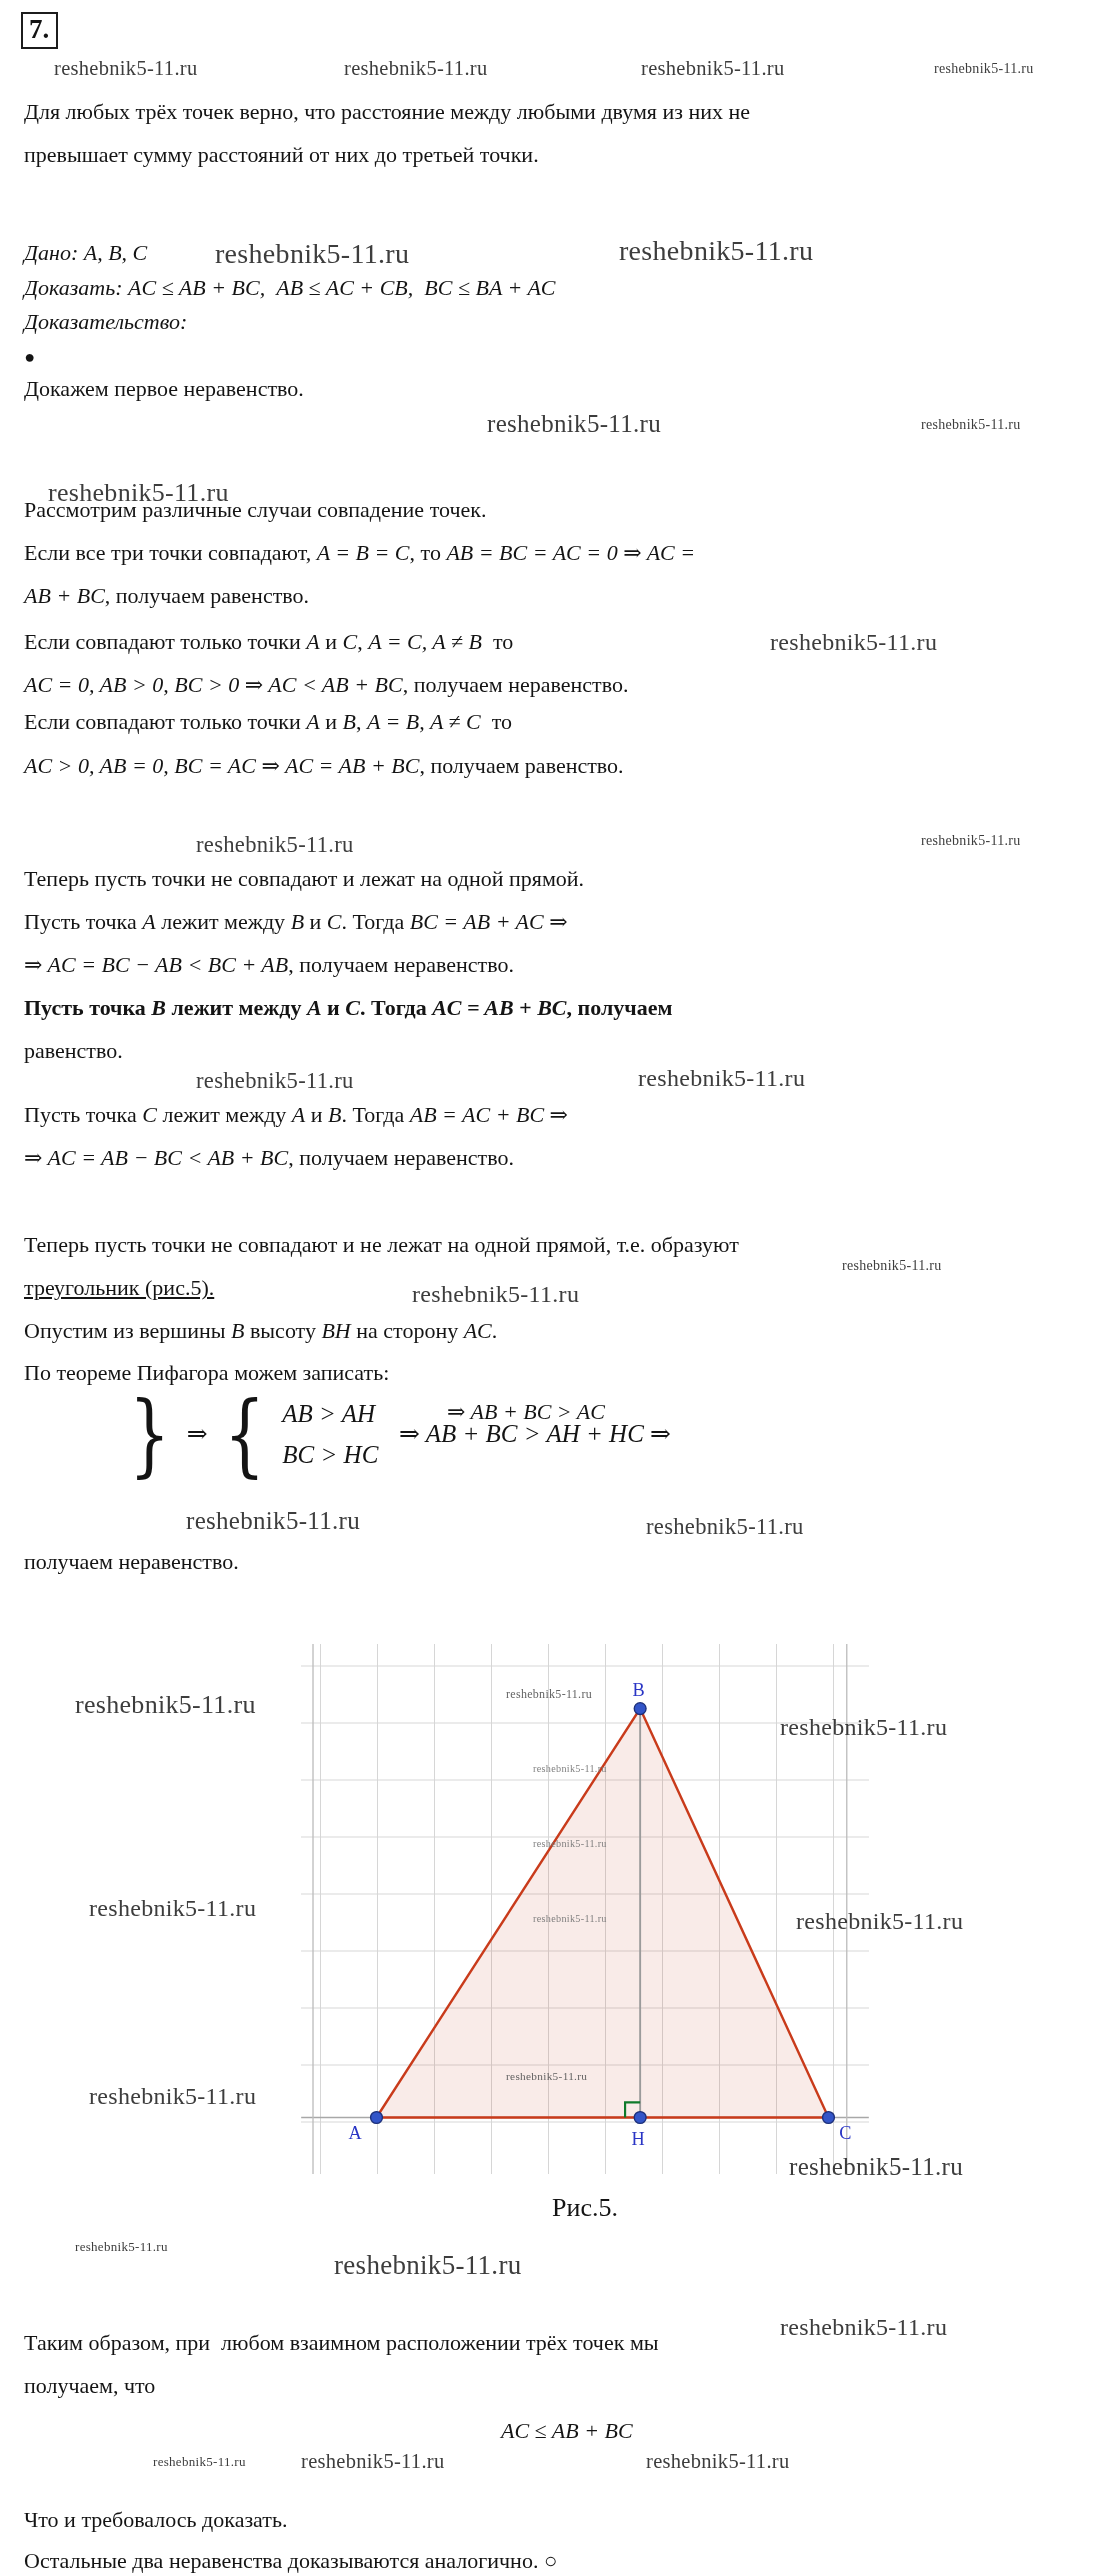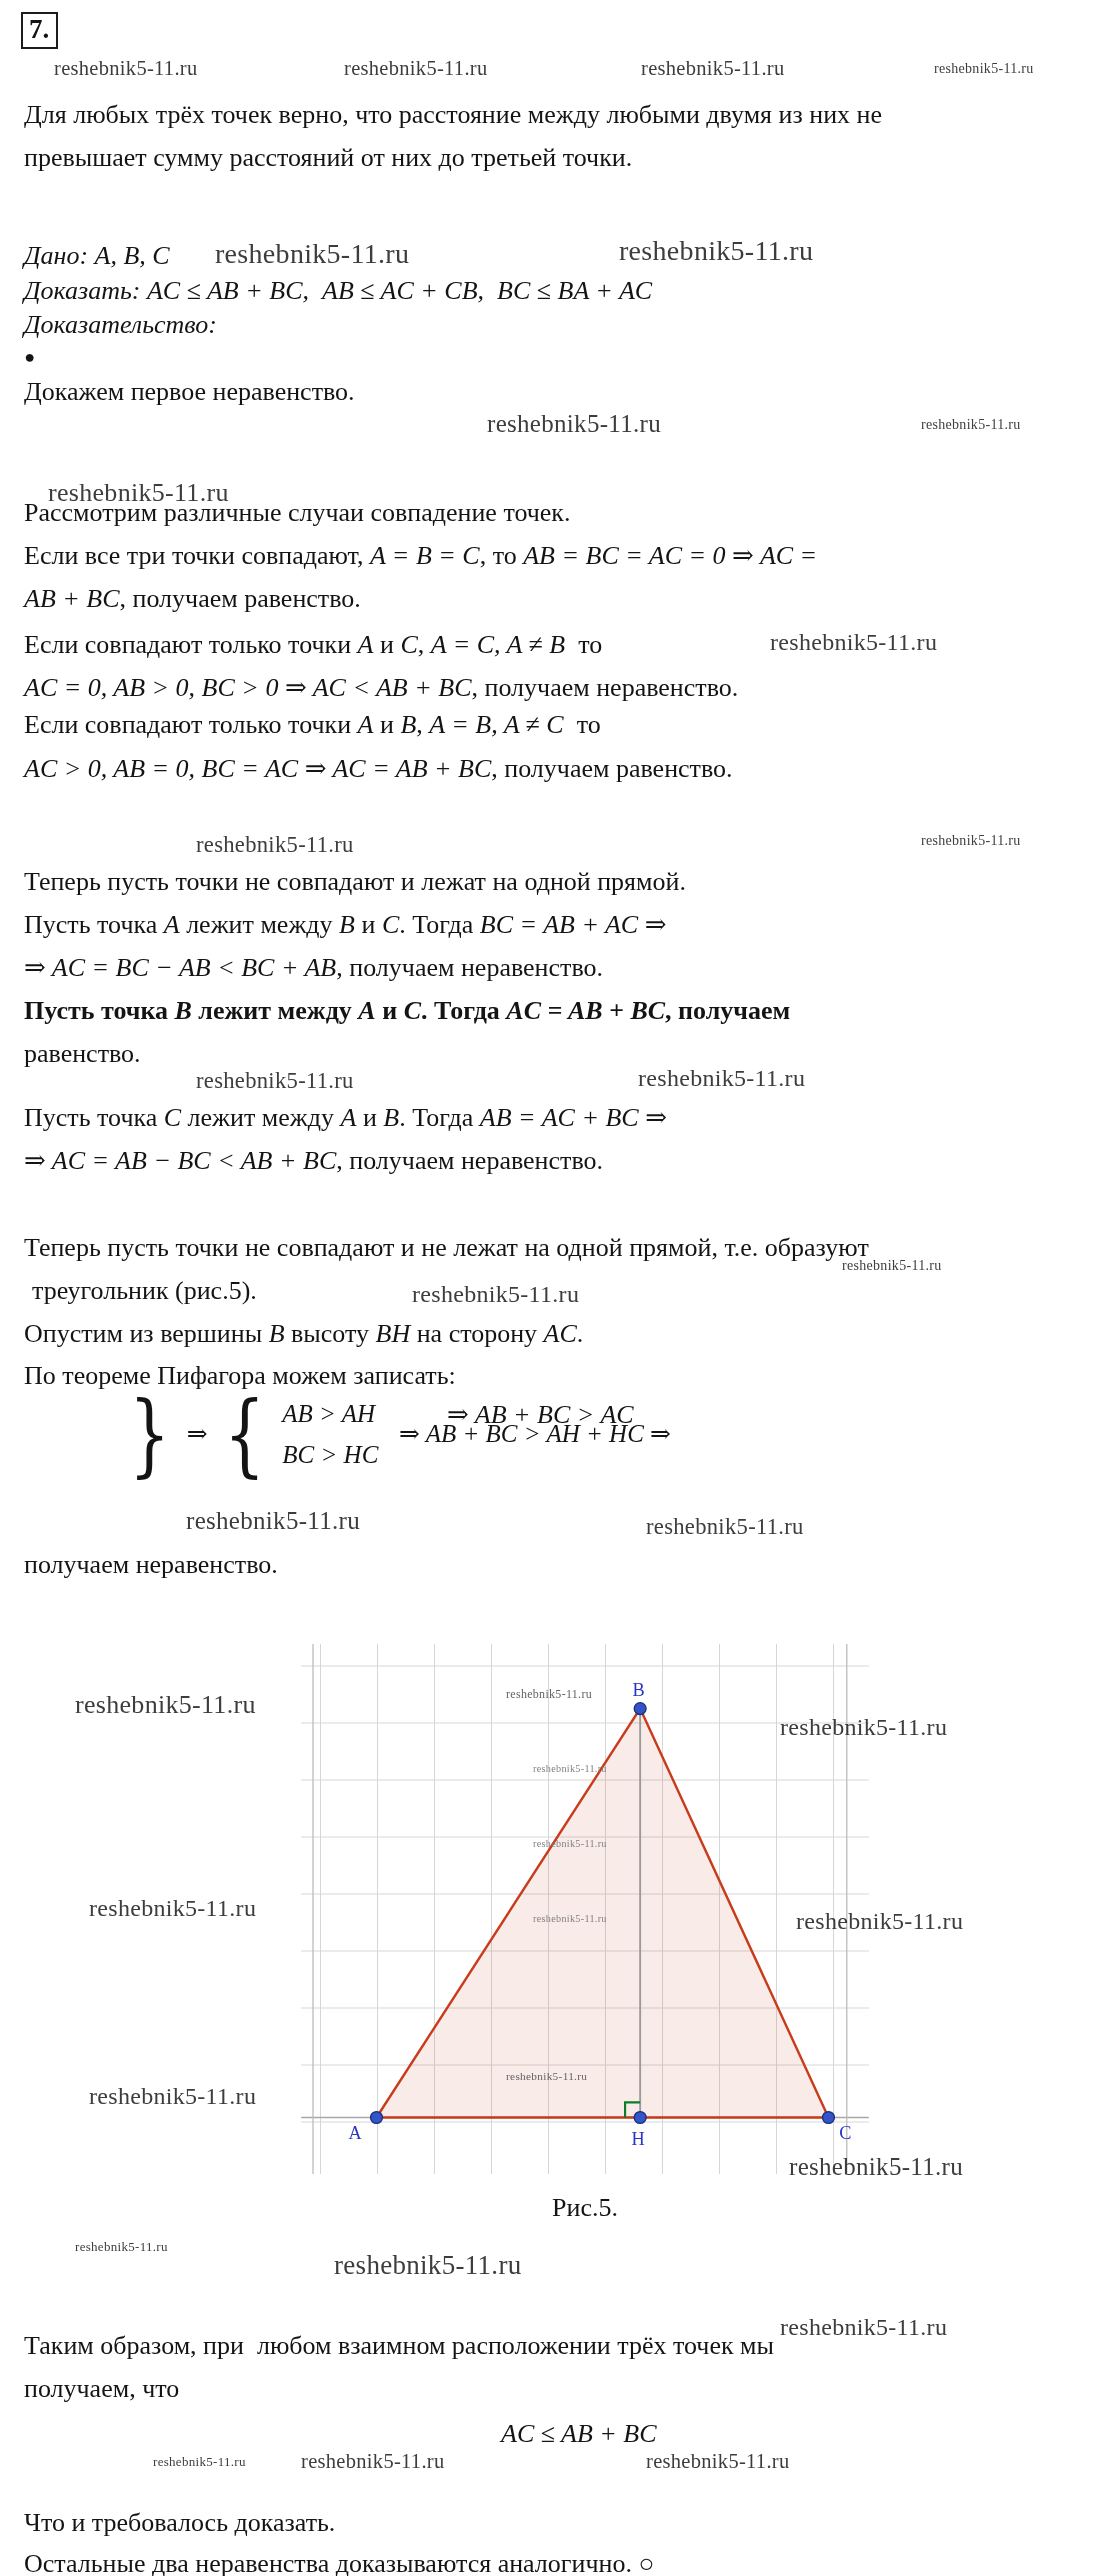--- a/index.html
+++ b/index.html
@@ -1,20 +1,20 @@
 <!DOCTYPE html>
 <html style="font-size:8.6px"><head>
 <meta charset="utf-8">
 <style>
   html,body{margin:0;padding:0}
   body{
     width:1103px;height:2576px;position:relative;background:#ffffff;
     font-family:"Liberation Serif","DejaVu Serif",serif;color:#141414;overflow:hidden;
   }
-  .line{position:absolute;left:24px;font-size:26px;line-height:1.12;white-space:nowrap;z-index:2}
+  .line{position:absolute;left:24px;font-size:22px;line-height:1.12;white-space:nowrap;z-index:2}
   .math{font-style:italic}
   .txt{font-style:normal}
   .wm{
     position:absolute;font-weight:400;color:#2d2d2d;white-space:nowrap;
     z-index:1;opacity:.92;letter-spacing:0.3px;font-family:"Liberation Serif","DejaVu Serif",serif;
   }
   #qnum{
     position:absolute;left:20.5px;top:12px;border:2.2px solid #1c1c1c;
     padding:0 6.5px 2.2px 6.5px;font-size:27px;font-weight:700;z-index:2;background:#fff;
   }
@@ -65,21 +65,21 @@
     <div class="line" style="top: 710px; left: 24px;"><span class="txt">Если совпадают только точки </span><span class="math">A</span><span class="txt"> и </span><span class="math">B</span><span class="txt">, </span><span class="math">A = B, A ≠ C</span><span class="txt"> &nbsp;то</span></div>
     <div class="line" style="top: 754px; left: 24px;"><span class="math">AC &gt; 0, AB = 0, BC = AC ⇒ AC = AB + BC</span><span class="txt">, получаем равенство.</span></div>
     <div class="line" style="top: 867px; left: 24px;"><span class="txt">Теперь пусть точки не совпадают и лежат на одной прямой.</span></div>
     <div class="line" style="top: 910px; left: 24px;"><span class="txt">Пусть точка </span><span class="math">A</span><span class="txt"> лежит между </span><span class="math">B</span><span class="txt"> и </span><span class="math">C</span><span class="txt">. Тогда </span><span class="math">BC = AB + AC ⇒</span></div>
     <div class="line" style="top: 953px; left: 24px;"><span class="math">⇒ AC = BC − AB &lt; BC + AB</span><span class="txt">, получаем неравенство.</span></div>
     <div class="line" style="top: 996px; left: 24px; font-weight: bold;"><span class="txt">Пусть точка </span><span class="math">B</span><span class="txt"> лежит между </span><span class="math">A</span><span class="txt"> и </span><span class="math">C</span><span class="txt">. Тогда </span><span class="math">AC = AB + BC</span><span class="txt">, получаем</span></div>
     <div class="line" style="top: 1039px; left: 24px; text-align: center;"><span class="txt">равенство.</span></div>
     <div class="line" style="top: 1103px; left: 24px;"><span class="txt">Пусть точка </span><span class="math">C</span><span class="txt"> лежит между </span><span class="math">A</span><span class="txt"> и </span><span class="math">B</span><span class="txt">. Тогда </span><span class="math">AB = AC + BC ⇒</span></div>
     <div class="line" style="top: 1146px; left: 24px;"><span class="math">⇒ AC = AB − BC &lt; AB + BC</span><span class="txt">, получаем неравенство.</span></div>
     <div class="line" style="top: 1233px; left: 24px;"><span class="txt">Теперь пусть точки не совпадают и не лежат на одной прямой, т.е. образуют</span></div>
-    <div class="line" style="top: 1276px; left: 32px;"><span class="txt">треугольник (рис.5).</span></div>
+    <div class="line" style="top: 1276px; left: 24px; text-decoration: underline;"><span class="txt">треугольник (рис.5).</span></div>
     <div class="line" style="top: 1319px; left: 24px;"><span class="txt">Опустим из вершины </span><span class="math">B</span><span class="txt"> высоту </span><span class="math">BH</span><span class="txt"> на сторону </span><span class="math">AC</span><span class="txt">.</span></div>
     <div class="line" style="top: 1361px; left: 24px;"><span class="txt">По теореме Пифагора можем записать:</span></div>
     <div class="line" style="top: 1400px; left: 447px;"><span class="math">⇒ AB + BC &gt; AC</span></div>
     <div class="line" style="top: 1550px; left: 24px;"><span class="txt">получаем неравенство.</span></div>
     <div class="line" style="top: 2331px; left: 24px; text-align: center;"><span class="txt">Таким образом, при &nbsp;любом взаимном расположении трёх точек мы</span></div>
     <div class="line" style="top: 2374px; left: 24px;"><span class="txt">получаем, что</span></div>
     <div class="line" style="top: 2419px; left: 501px;"><span class="math">AC ≤ AB + BC</span></div>
     <div class="line" style="top: 2508px; left: 24px;"><span class="txt">Что и требовалось доказать.</span></div>
     <div class="line" style="top: 2549px; left: 24px;"><span class="txt">Остальные два неравенства доказываются аналогично. ○</span></div>
   </div>

